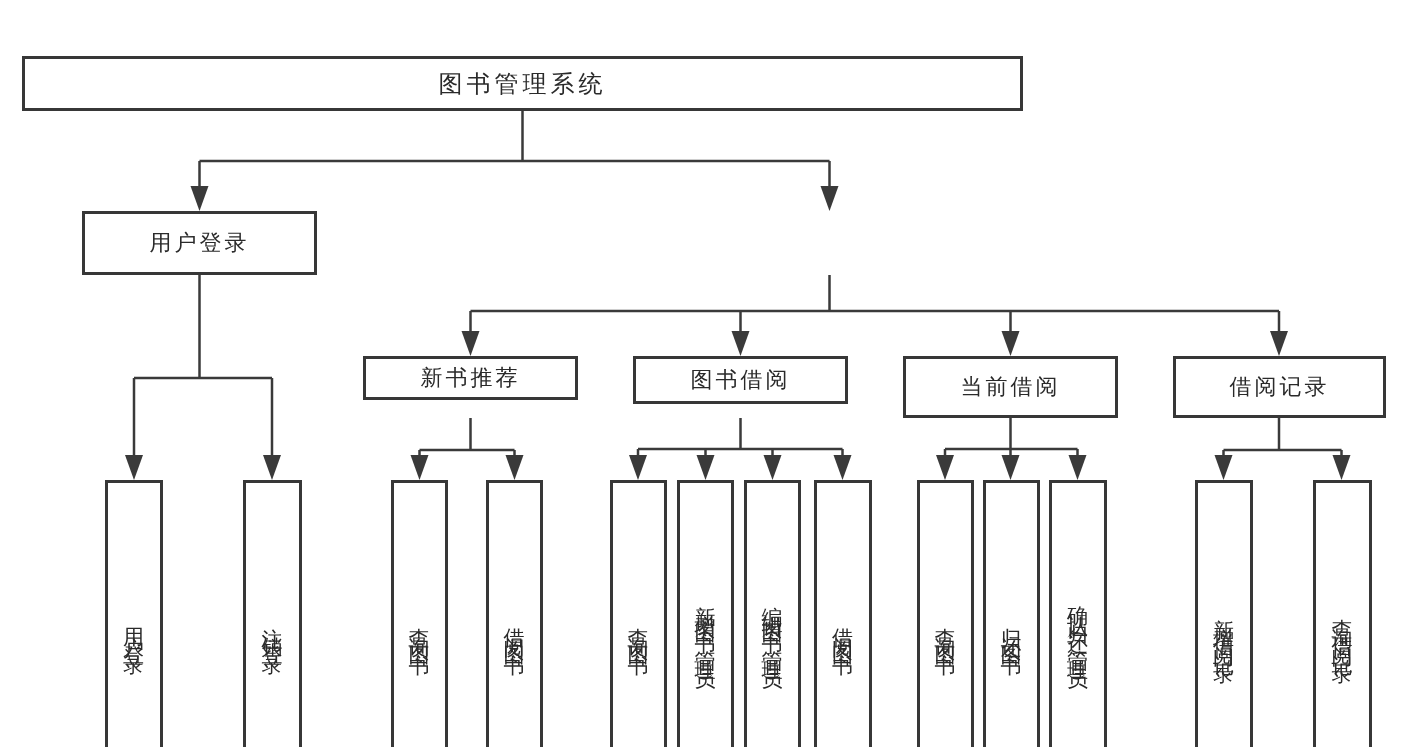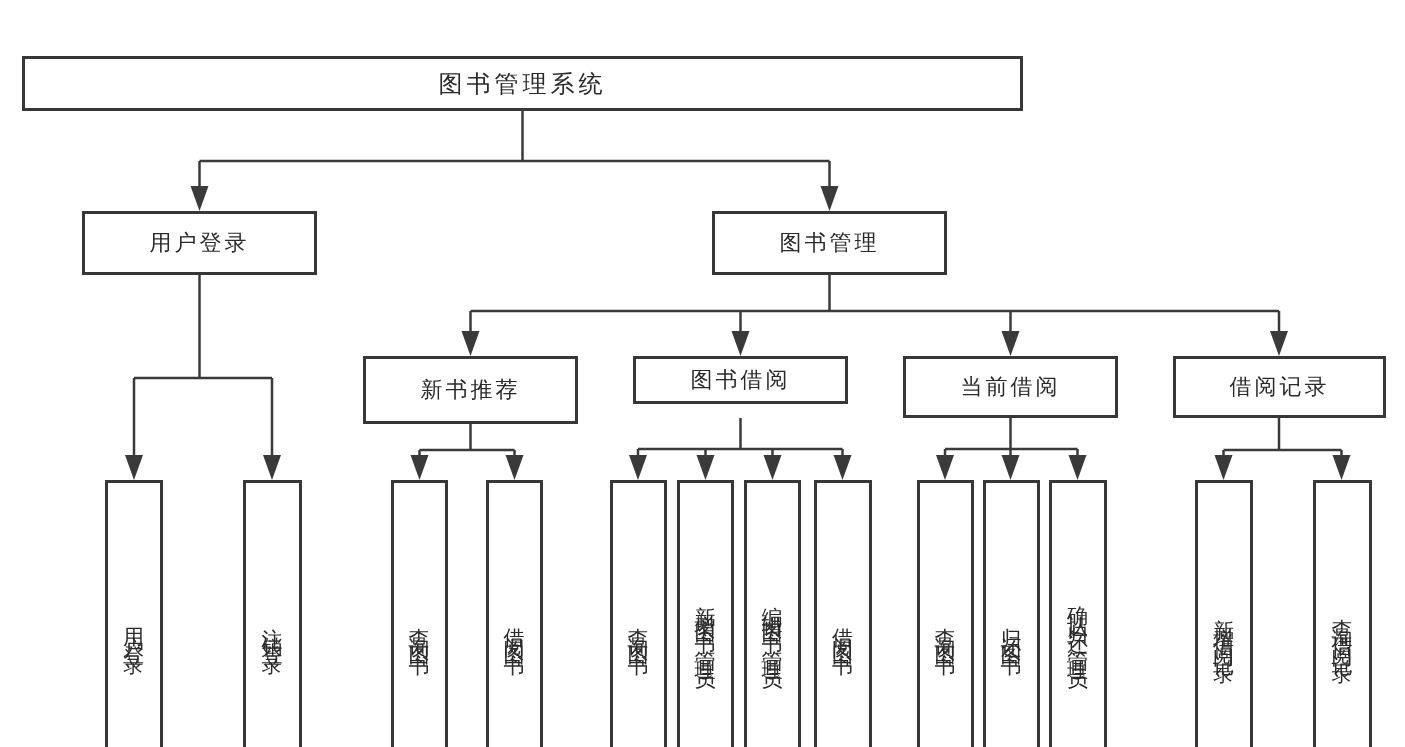--- a/index.html
+++ b/index.html
@@ -115,23 +115,22 @@
       <path d="M1223.5 407 V416"></path>
       <polygon points="1223.5,437 1214.5,412 1232.5,412"></polygon>
       <path d="M1341.5 407 V416"></path>
       <polygon points="1341.5,437 1332.5,412 1350.5,412"></polygon>
     </g>
   </svg>
 
   <div class="box h-label root-label" style="left:22px;top:13px;width:1001px;height:55px;">图书管理系统</div>
 
   <div class="box h-label" style="left:82px;top:168px;width:235px;height:64px;">用户登录</div>
-  <div class="box h-label" style="left:712px;top:168px;width:235px;height:64px;">图书管理</div>
 
-  <div class="box h-label" style="left:363px;top:313px;width:215px;height:68px;">新书推荐</div>
+  <div class="box h-label" style="left:363px;top:313px;width:215px;height:44px;">新书推荐</div>
   <div class="box h-label" style="left:633px;top:313px;width:215px;height:48px;">图书借阅</div>
   <div class="box h-label" style="left:903px;top:313px;width:215px;height:62px;">当前借阅</div>
   <div class="box h-label" style="left:1173px;top:313px;width:213px;height:62px;">借阅记录</div>
 
   <div class="box v-box" style="left:105px;top:437px;width:58px;height:298px;">用户登录</div>
   <div class="box v-box" style="left:243px;top:437px;width:59px;height:298px;">注销登录</div>
 
   <div class="box v-box" style="left:391px;top:437px;width:57px;height:298px;">查询图书</div>
   <div class="box v-box" style="left:486px;top:437px;width:57px;height:298px;">借阅图书</div>
 

